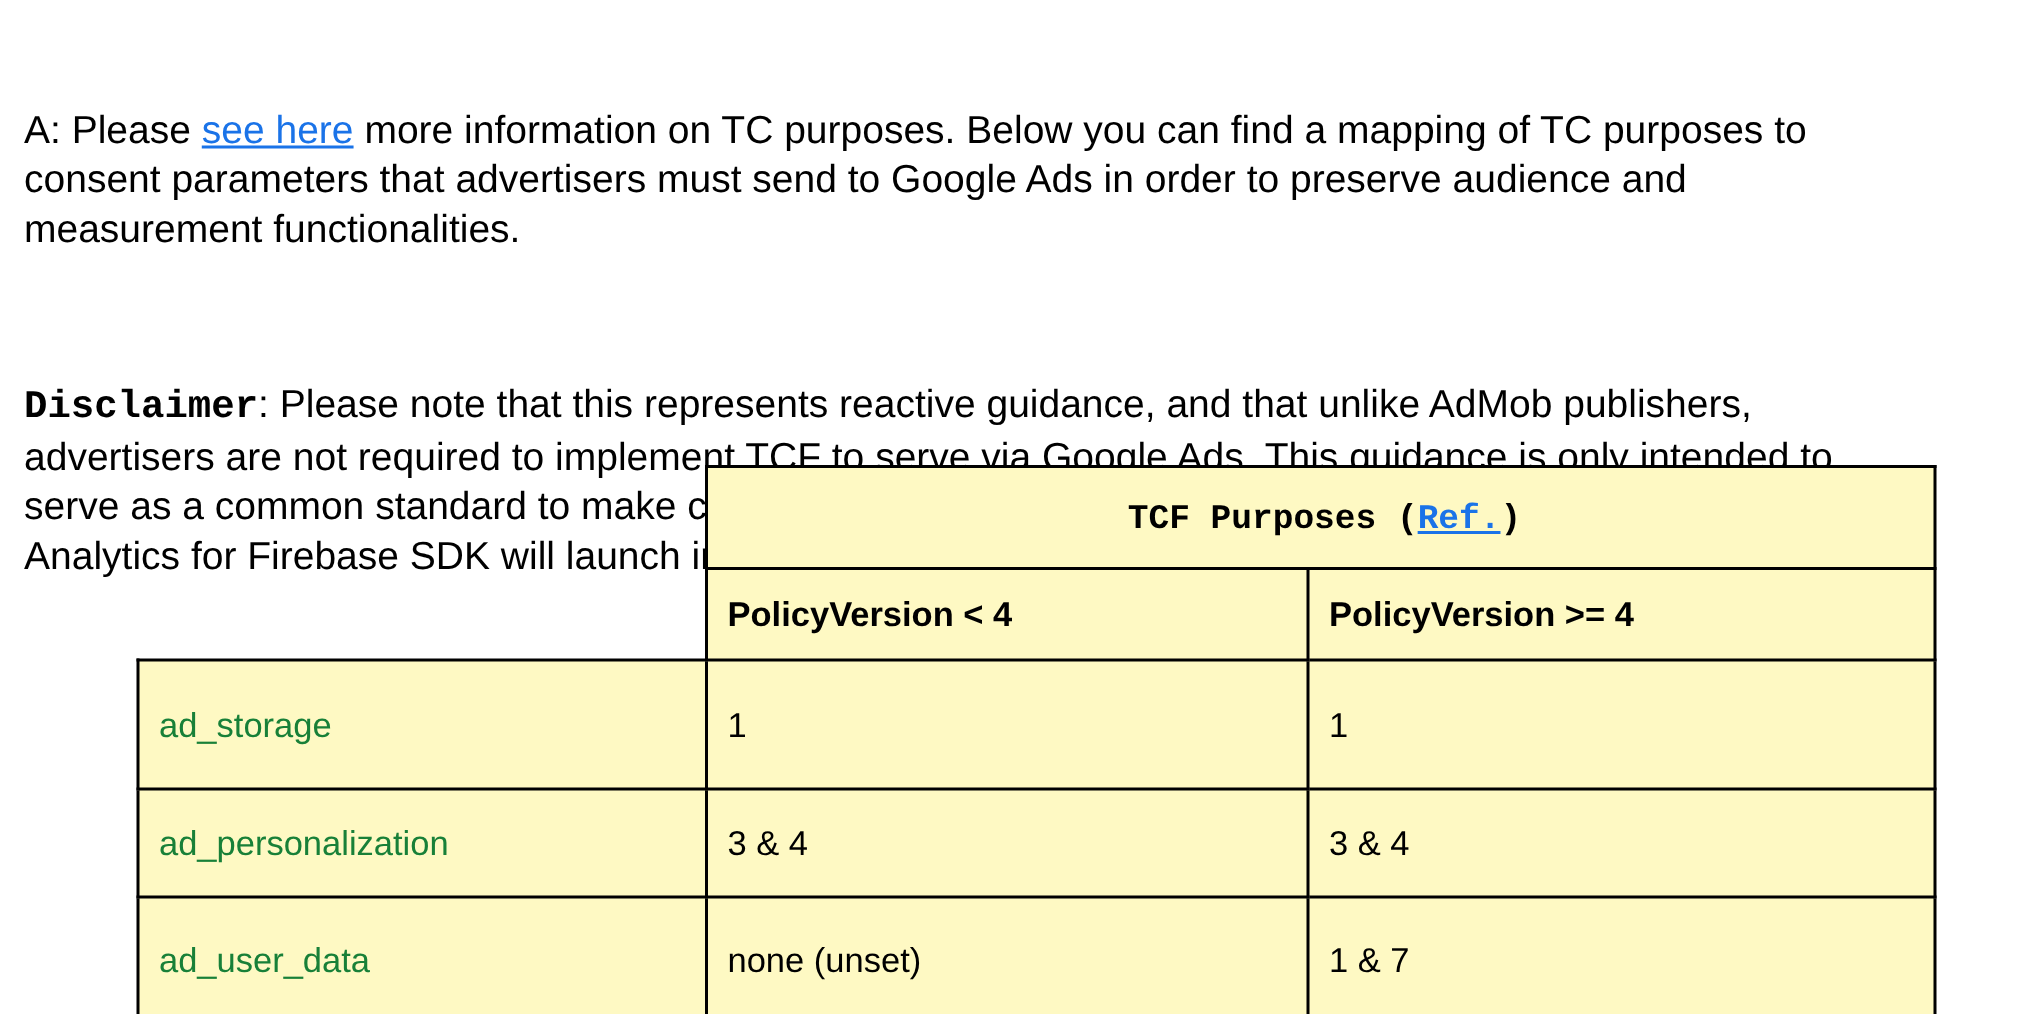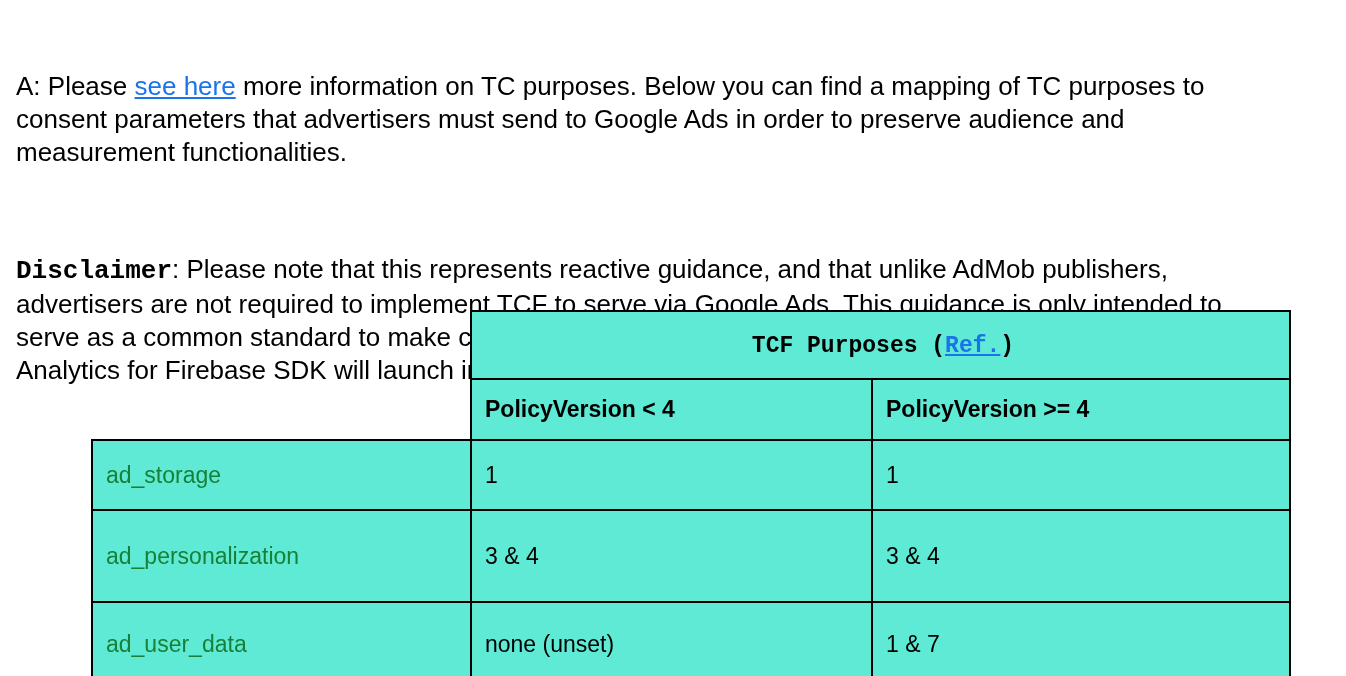--- a/index.html
+++ b/index.html
@@ -40,21 +40,21 @@
     left: 91px;
     top: 310px;
     border-collapse: collapse;
     table-layout: fixed;
     font-size: 23px;
   }
   table.tcf td {
     border: 2px solid var(--border, #000000);
     vertical-align: middle;
     padding: 0 8px 0 13px;
-    background: #5eead4;
+    background: #fef9c3;
   }
   table.tcf td.ghost {
     border: none;
     background: transparent;
   }
   td.title-cell {
     text-align: center;
     font-weight: bold;
     white-space: pre;
   }
@@ -84,26 +84,26 @@
     </colgroup>
     <tbody>
       <tr style="height:68px">
         <td class="ghost" rowspan="2"></td>
         <td class="title-cell" colspan="2"><span class="bold">TCF Purposes (</span><span class="bold link">Ref.</span><span class="bold">)</span></td>
       </tr>
       <tr style="height:61px">
         <td class="head-cell">PolicyVersion &lt; 4</td>
         <td class="head-cell">PolicyVersion &gt;= 4</td>
       </tr>
-      <tr style="height:70px">
+      <tr style="height:86px">
         <td class="label-cell">ad_storage</td>
         <td>1</td>
         <td>1</td>
       </tr>
-      <tr style="height:92px">
+      <tr style="height:72px">
         <td class="label-cell">ad_personalization</td>
         <td>3 &amp; 4</td>
         <td>3 &amp; 4</td>
       </tr>
       <tr style="height:84px">
         <td class="label-cell">ad_user_data</td>
         <td>none (unset)</td>
         <td>1 &amp; 7</td>
       </tr>
     </tbody>

